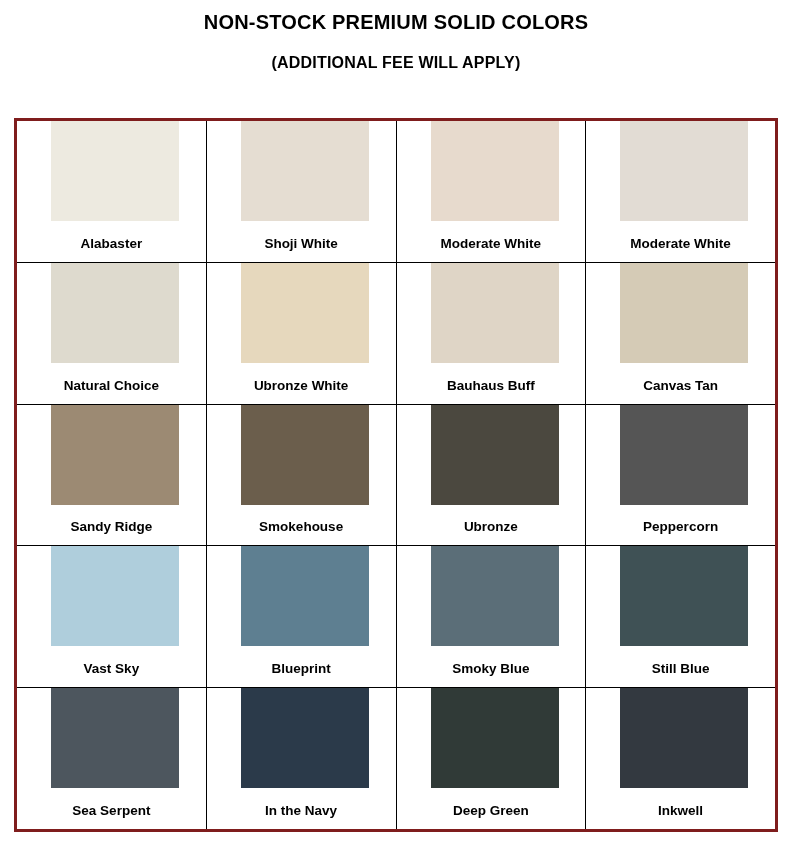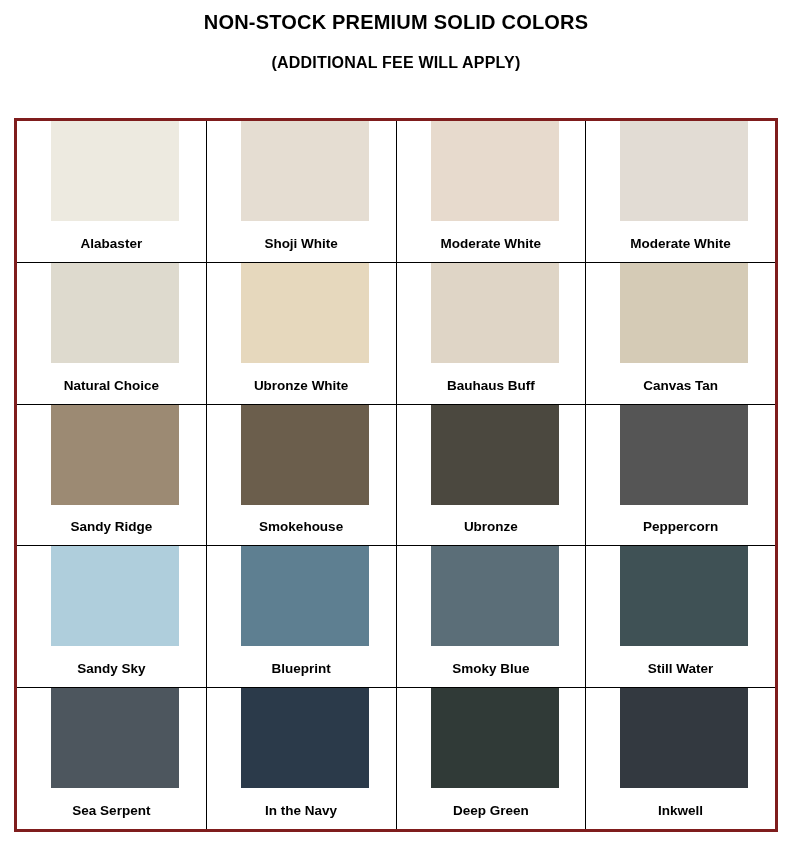--- a/index.html
+++ b/index.html
@@ -170,33 +170,33 @@
           <div class="swatch-label">Ubronze</div>
         </div>
         <div class="swatch-cell">
           <div class="swatch-chip" title="Peppercorn" style="background: rgb(85, 85, 85);"></div>
           <div class="swatch-label">Peppercorn</div>
         </div>
       </div>
       <div class="swatch-row">
         <div class="swatch-cell">
           <div class="swatch-chip" title="Vast Sky" style="background: rgb(175, 206, 220);"></div>
-          <div class="swatch-label">Sandy Sky</div>
+          <div class="swatch-label">Vast Sky</div>
         </div>
         <div class="swatch-cell">
           <div class="swatch-chip" title="Blueprint" style="background: rgb(94, 127, 145);"></div>
           <div class="swatch-label">Blueprint</div>
         </div>
         <div class="swatch-cell">
           <div class="swatch-chip" title="Smoky Blue" style="background: rgb(91, 110, 120);"></div>
           <div class="swatch-label">Smoky Blue</div>
         </div>
         <div class="swatch-cell">
           <div class="swatch-chip" title="Still Water" style="background: rgb(63, 81, 85);"></div>
-          <div class="swatch-label">Still Water</div>
+          <div class="swatch-label">Still Blue</div>
         </div>
       </div>
       <div class="swatch-row">
         <div class="swatch-cell">
           <div class="swatch-chip" title="Sea Serpent" style="background: rgb(77, 86, 94);"></div>
           <div class="swatch-label">Sea Serpent</div>
         </div>
         <div class="swatch-cell">
           <div class="swatch-chip" title="In the Navy" style="background: rgb(43, 58, 74);"></div>
           <div class="swatch-label">In the Navy</div>

